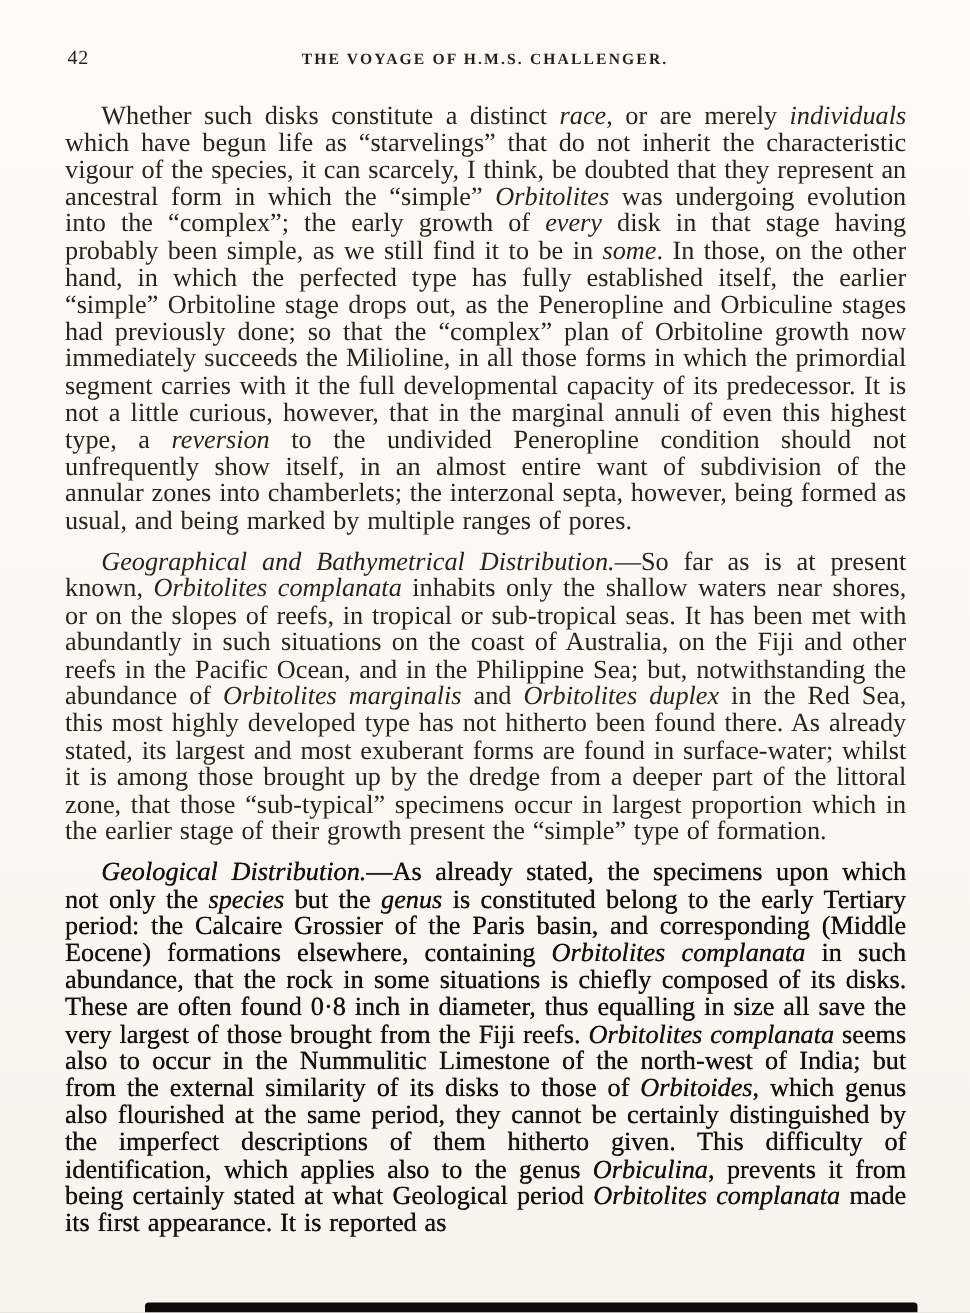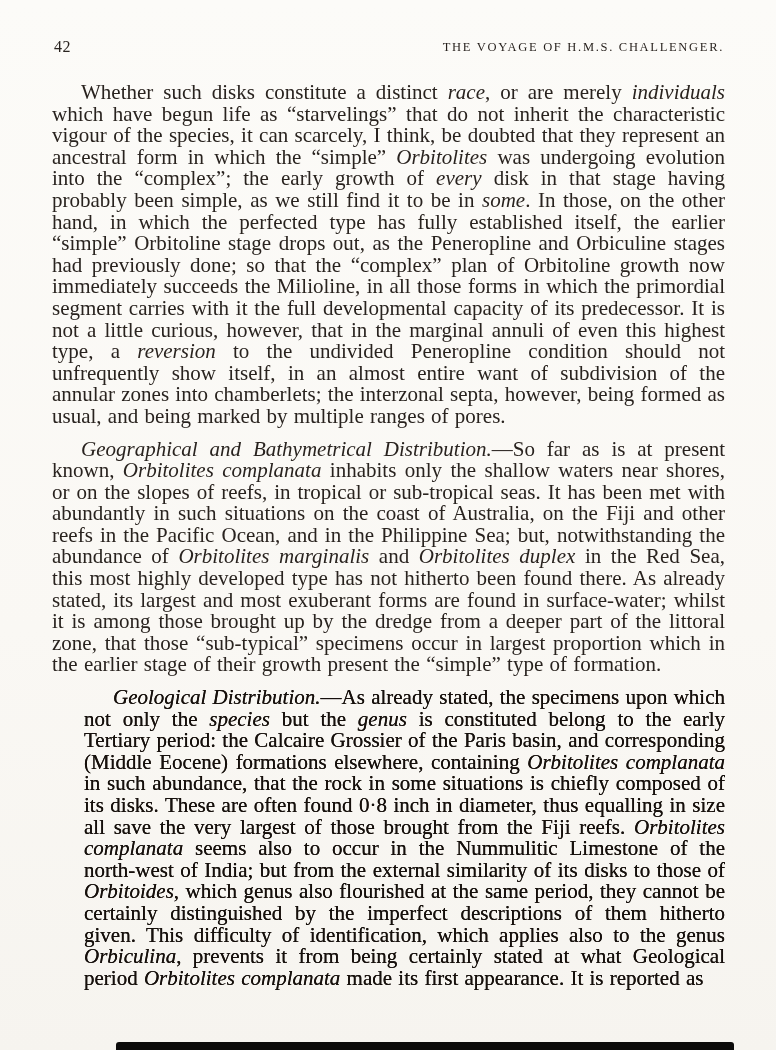--- a/index.html
+++ b/index.html
@@ -32,23 +32,23 @@
     left: 2px;
     top: 0;
     font-size: 16px;
     letter-spacing: 0.5px;
   }
   .running-title {
     position: absolute;
     left: 0;
     right: 0;
     top: 2px;
-    text-align: right;
+    text-align: center;
     font-size: 12.5px;
-    font-weight: normal;
+    font-weight: bold;
     letter-spacing: 1.7px;
     color: #251f1b;
   }
   .body-text {
     position: absolute;
     top: 82px;
     left: 52px;
     width: 673px;
   }
   .para {
@@ -58,21 +58,20 @@
     font-size: 21px;
     line-height: 21.6px;
     word-spacing: 1px;
   }
   .para i {
     font-style: italic;
   }
   .para.ink-heavy {
     color: #16100c;
     text-shadow: 0 0 0.55px #16100c;
-    margin-left: 32px;
   }
   .scan-bar {
     position: absolute;
     bottom: 0;
     left: 116px;
     width: 618px;
     height: 8px;
     background: #0c0b0a;
     border-radius: 3px 3px 0 0;
   }

